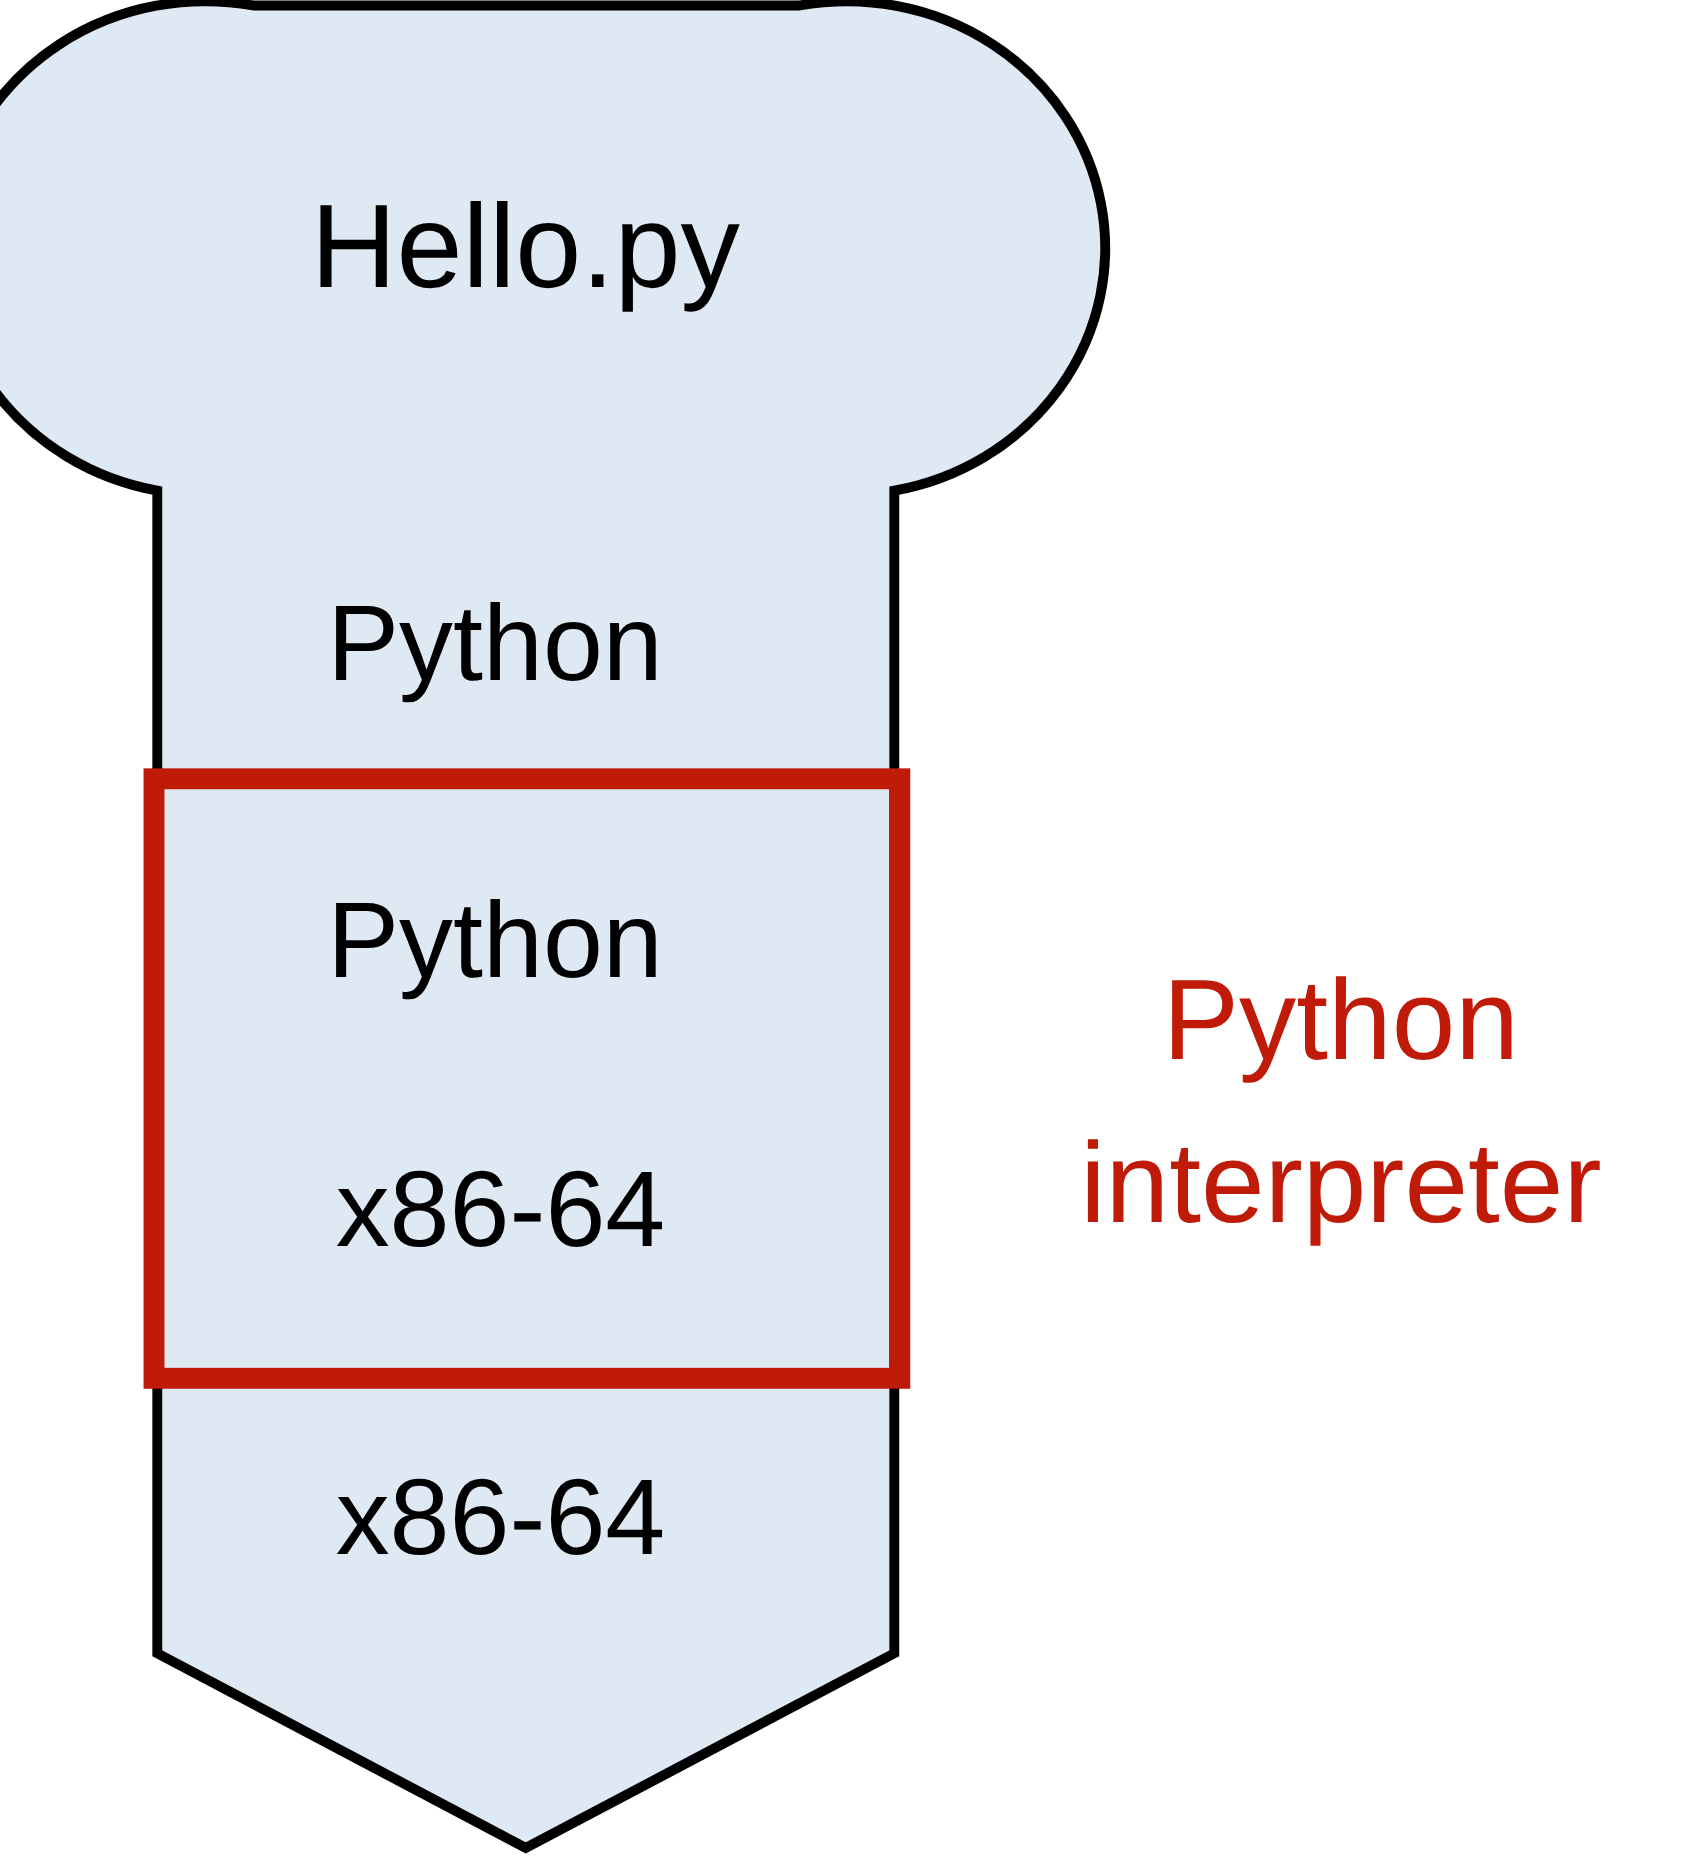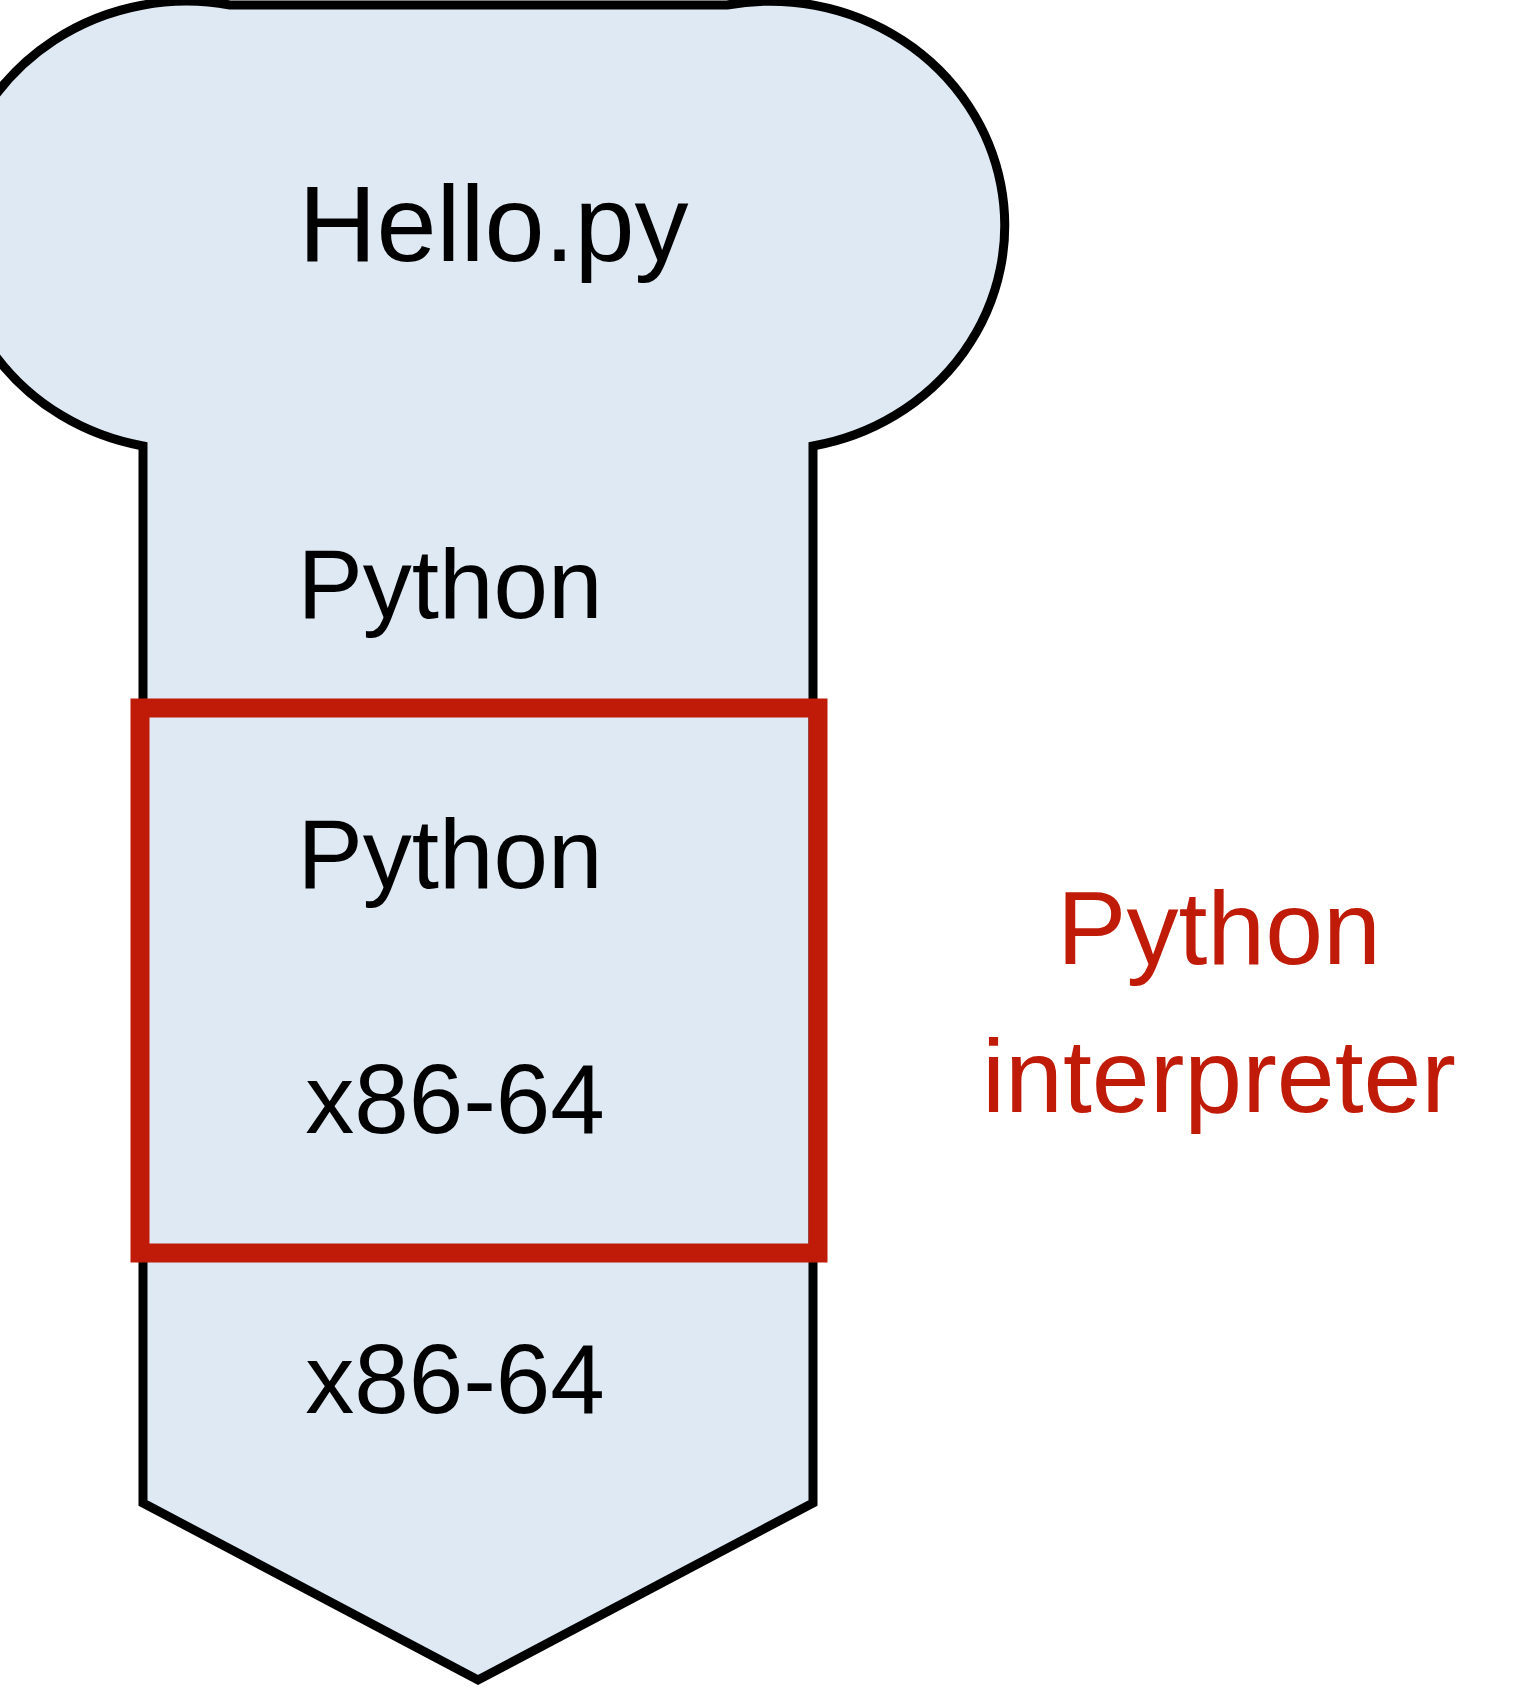--- a/index.html
+++ b/index.html
@@ -31,21 +31,20 @@
     font-family: "Liberation Sans", sans-serif;
     font-weight: 400;
     white-space: nowrap;
     line-height: 1;
   }
   #label-hello {
     left: 0px;
     top: 170px;
     width: 955px;
     font-size: 108px;
-    padding-left: 16px;
   }
   #label-python-src {
     left: 0px;
     top: 535px;
     width: 900px;
     font-size: 98px;
   }
   #label-python-bytecode {
     left: 0px;
     top: 805px;

